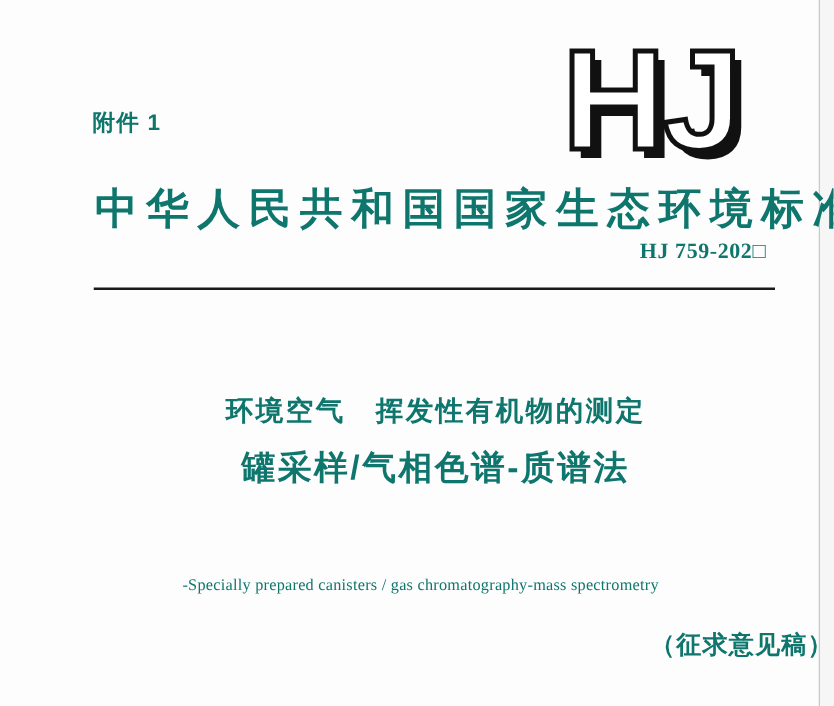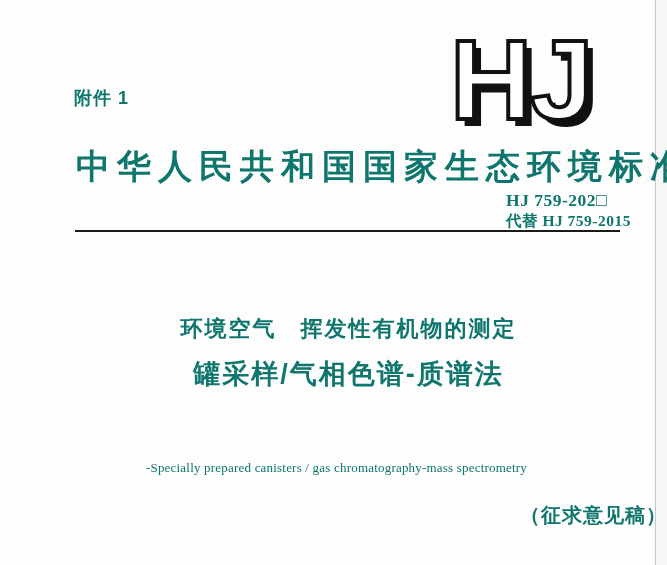--- a/index.html
+++ b/index.html
@@ -61,23 +61,23 @@
     left: 76px;
     top: 144px;
     width: 580px;
     font-size: 34px;
     font-weight: 700;
     letter-spacing: 7px;
     white-space: nowrap;
   }
   .standard-number-block {
     position: absolute;
-    right: 36px;
+    right: 54px;
     top: 189px;
-    text-align: left;
+    text-align: right;
     line-height: 1.28;
   }
   .standard-number {
     font-size: 17.5px;
     font-weight: 700;
     letter-spacing: 0.5px;
   }
   .supersedes {
     font-size: 15.5px;
     font-weight: 600;
@@ -154,21 +154,20 @@
   <svg class="hj-logo" viewBox="0 0 165 118" aria-hidden="true">
 
     <text x="9" y="108" fill="#111111">HJ</text>
     <text x="2" y="101" fill="#ffffff" stroke="#111111" stroke-width="4">HJ</text>
   </svg>
 
   <div class="standard-title">中华人民共和国国家生态环境标准</div>
 
   <div class="standard-number-block">
     <div class="standard-number">HJ 759-202□</div>
-    <div class="supersedes">代替 HJ 759-2015</div>
   </div>
 
   <div class="rule"></div>
 
   <div class="doc-title-block">
     <div class="doc-title-line1">环境空气　挥发性有机物的测定</div>
     <div class="doc-title-line2">罐采样/气相色谱-质谱法</div>
   </div>
 
 

